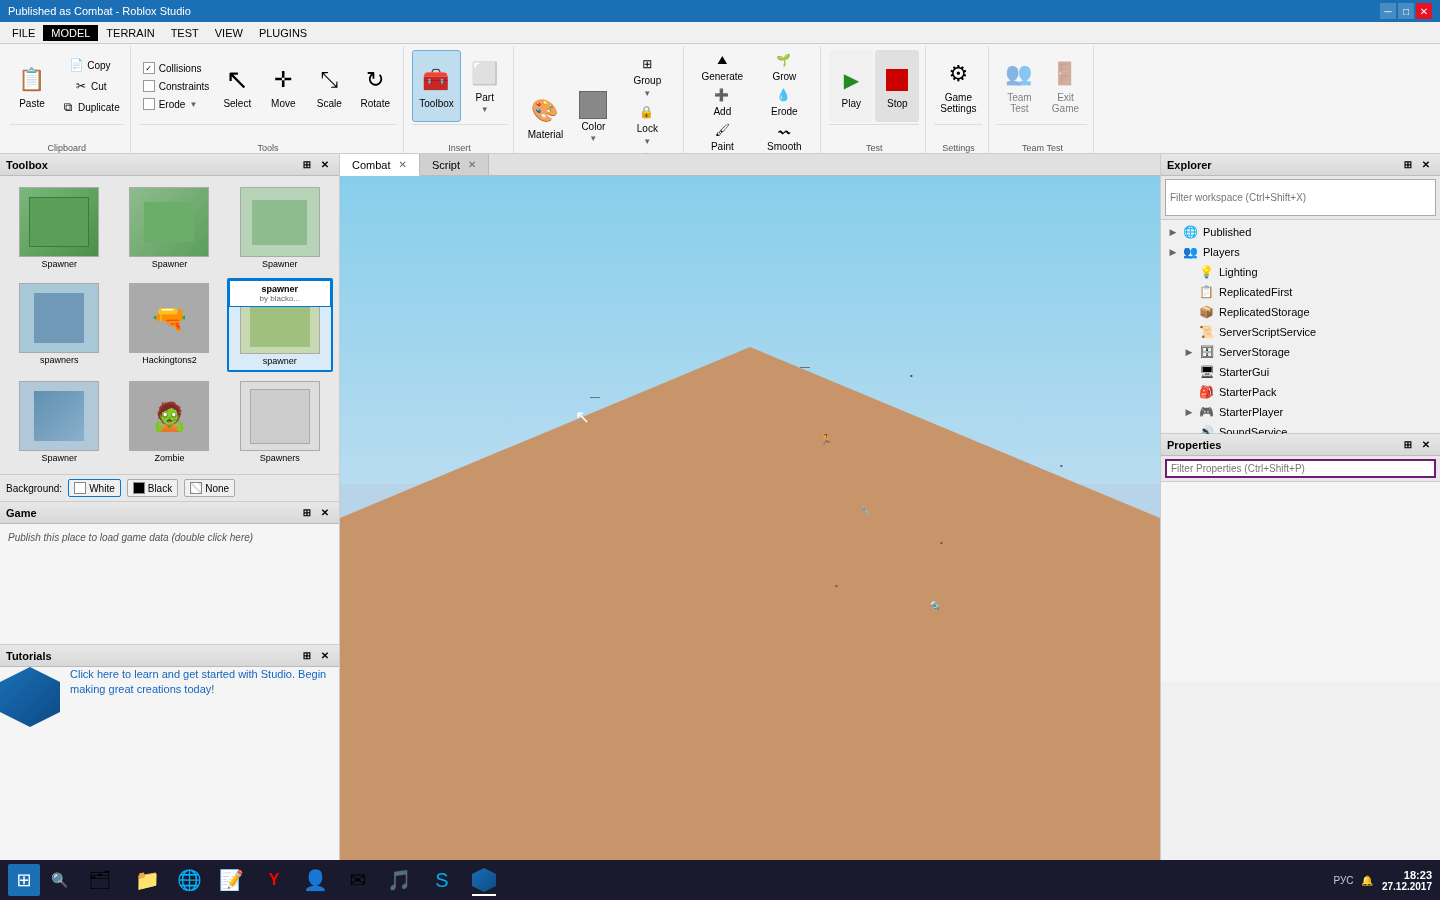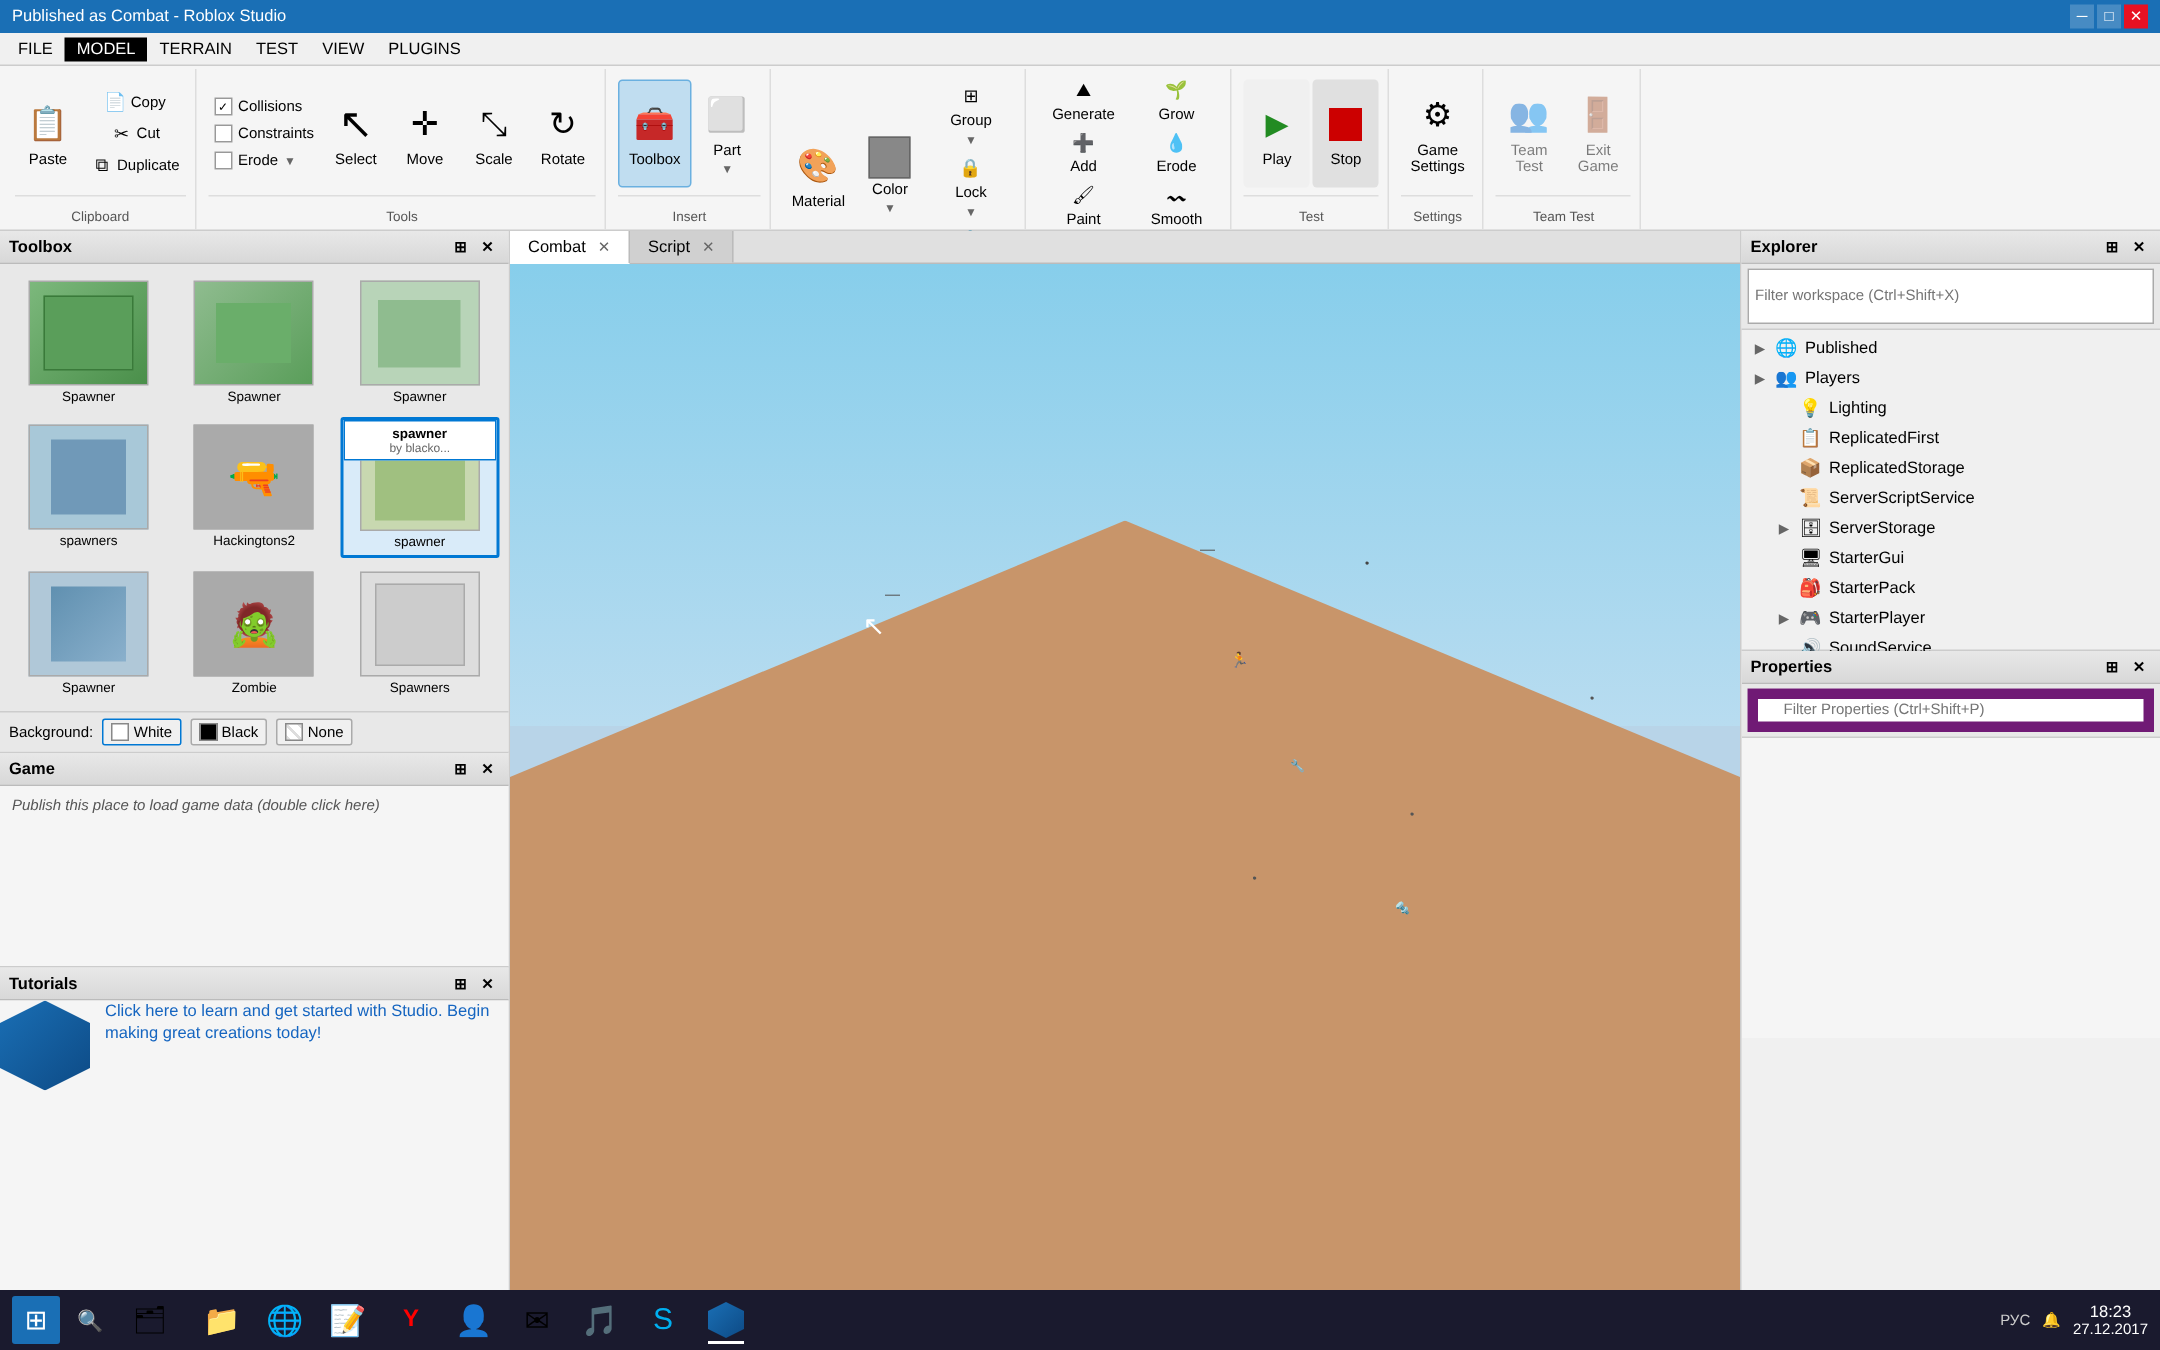--- a/index.html
+++ b/index.html
@@ -45,21 +45,21 @@
       flex-direction: column;
       align-items: center;
       border-right: 1px solid #ddd;
       padding: 2px 6px;
       min-width: fit-content;
     }
     .ribbon-group-label {
       font-size: 9px;
       color: #555;
       margin-top: auto;
-      padding-top: 8px;
+      padding-top: 18px;
       padding-bottom: 2px;
       border-top: 1px solid #ddd;
       width: 100%;
       text-align: center;
     }
     .ribbon-buttons {
       display: flex;
       align-items: center;
       gap: 2px;
       flex: 1;
@@ -346,23 +346,23 @@
     #properties-panel {
       flex: 1;
     }
     .properties-filter {
       padding: 3px 4px;
       background: #e8e8e8;
       border-bottom: 1px solid #ccc;
     }
     .properties-filter input {
       width: 100%;
-      padding: 2px 17px;
+      padding: 2px 4px;
       font-size: 10px;
-      border: 7px solid #701a75;
+      border: 2px solid #701a75;
     }
 
     
     #taskbar {
       background: #1a1a2e;
       height: 40px;
       display: flex;
       align-items: center;
       padding: 0 8px;
       gap: 4px;
@@ -371,21 +371,21 @@
       left: 0;
       right: 0;
     }
     .taskbar-start { width: 32px; height: 32px; background: #1a6fb5; display: flex; align-items: center; justify-content: center; cursor: pointer; border-radius: 2px; }
     .taskbar-search { width: 32px; height: 32px; display: flex; align-items: center; justify-content: center; cursor: pointer; color: white; font-size: 14px; }
     .taskbar-apps { display: flex; gap: 2px; margin: 0 4px; }
     .taskbar-app { width: 40px; height: 36px; display: flex; flex-direction: column; align-items: center; justify-content: center; cursor: pointer; border-radius: 2px; position: relative; }
     .taskbar-app.active::after { content: ''; position: absolute; bottom: 2px; left: 50%; transform: translateX(-50%); width: 24px; height: 2px; background: white; }
     .taskbar-app-icon { width: 24px; height: 24px; display: flex; align-items: center; justify-content: center; font-size: 18px; }
     .taskbar-right { margin-left: auto; display: flex; align-items: center; gap: 8px; color: white; font-size: 10px; }
-    .taskbar-clock { text-align: center; }
+    .taskbar-clock { text-align: right; font-weight: bold; }
     .taskbar-clock .time { font-size: 11px; }
     .taskbar-clock .date { font-size: 10px; }
 
     
     .play-btn { background: #f0f0f0; }
     .play-icon { color: #228b22; font-size: 20px; }
 
     
     .dd-arrow { font-size: 8px; color: #666; }
   </style>

